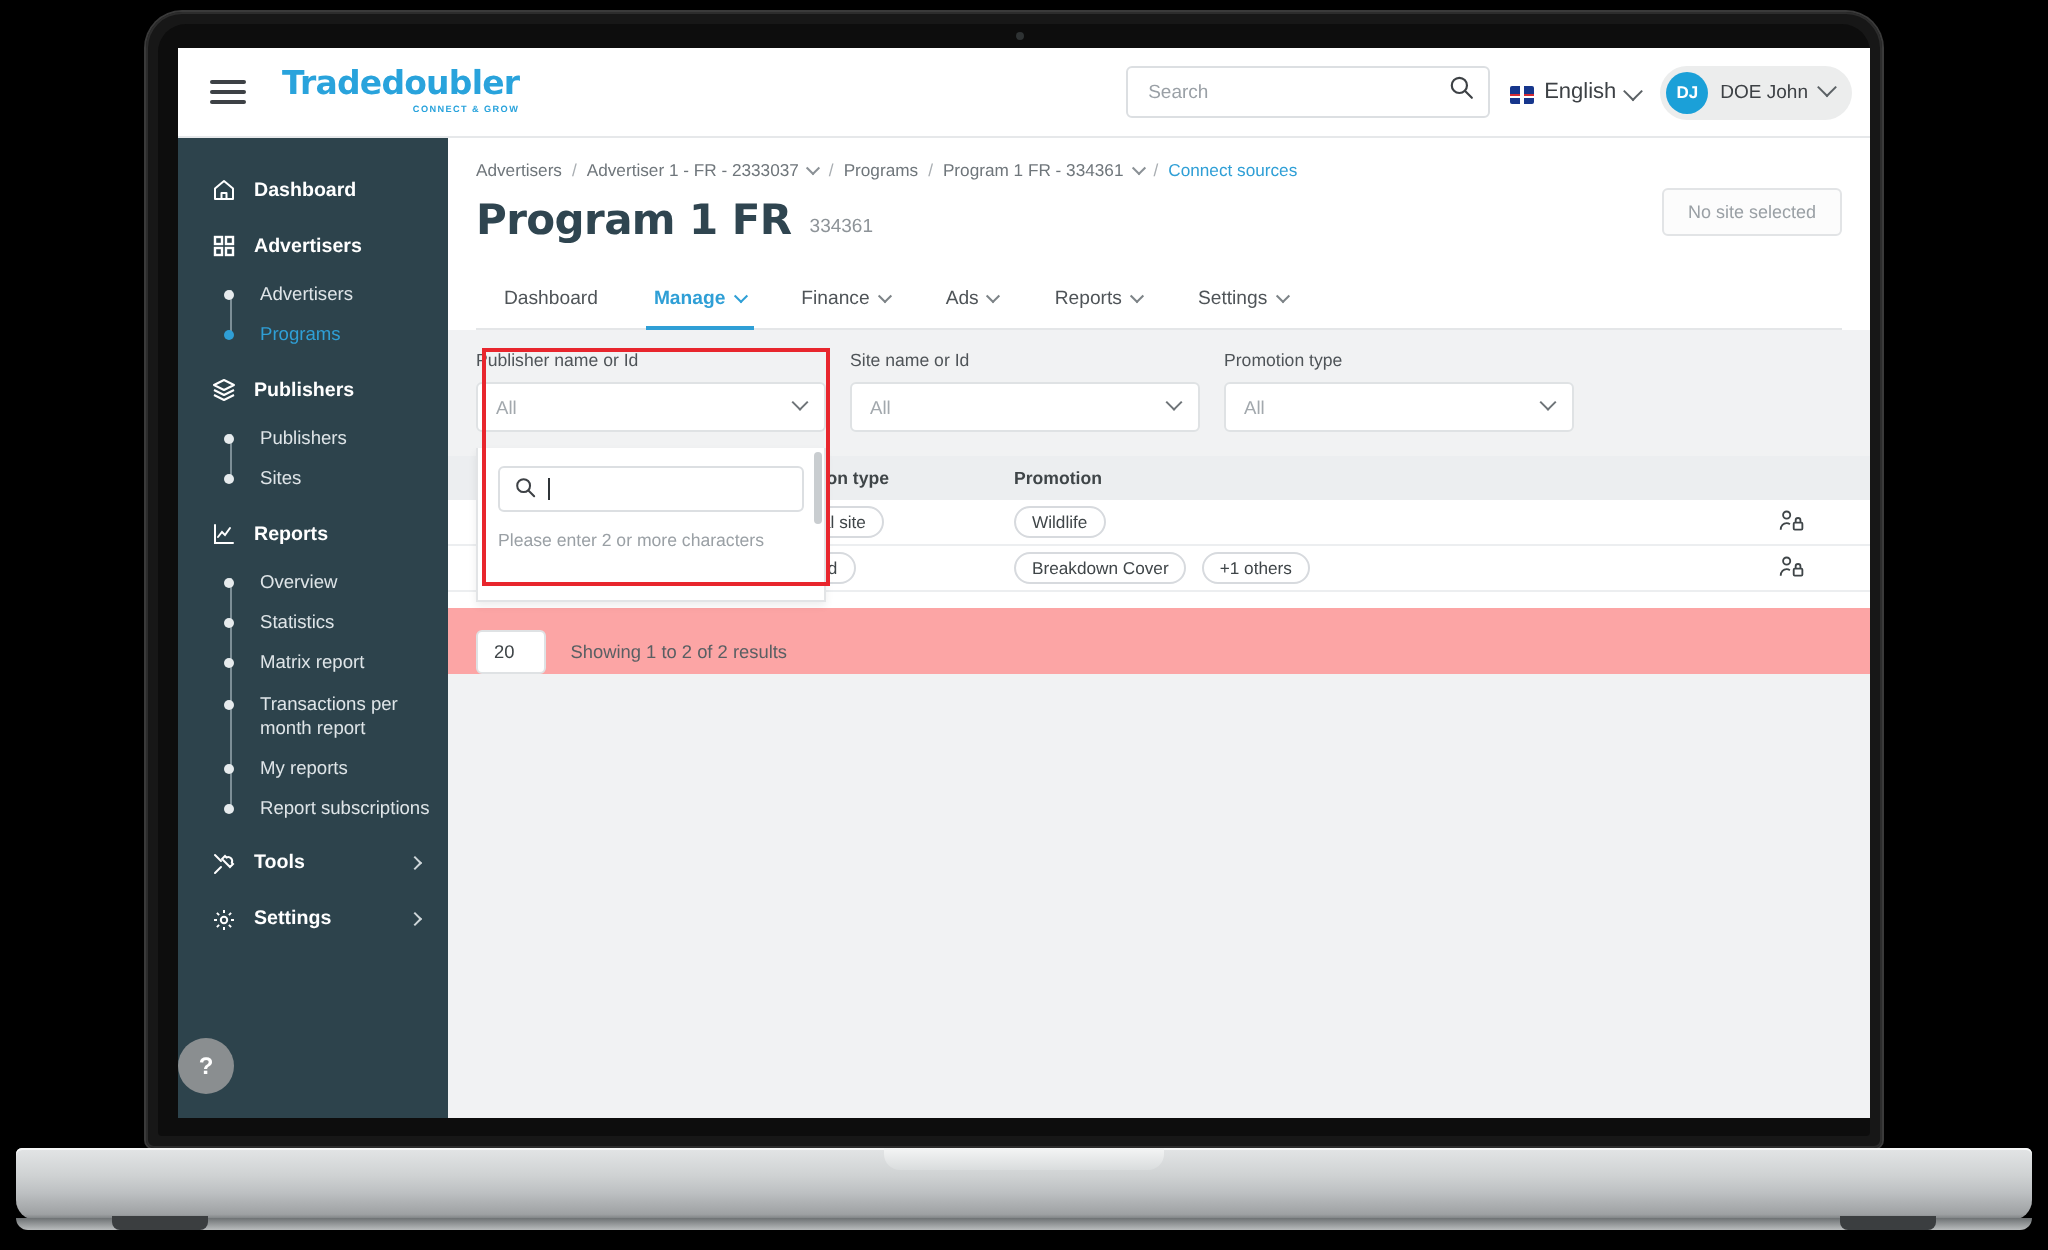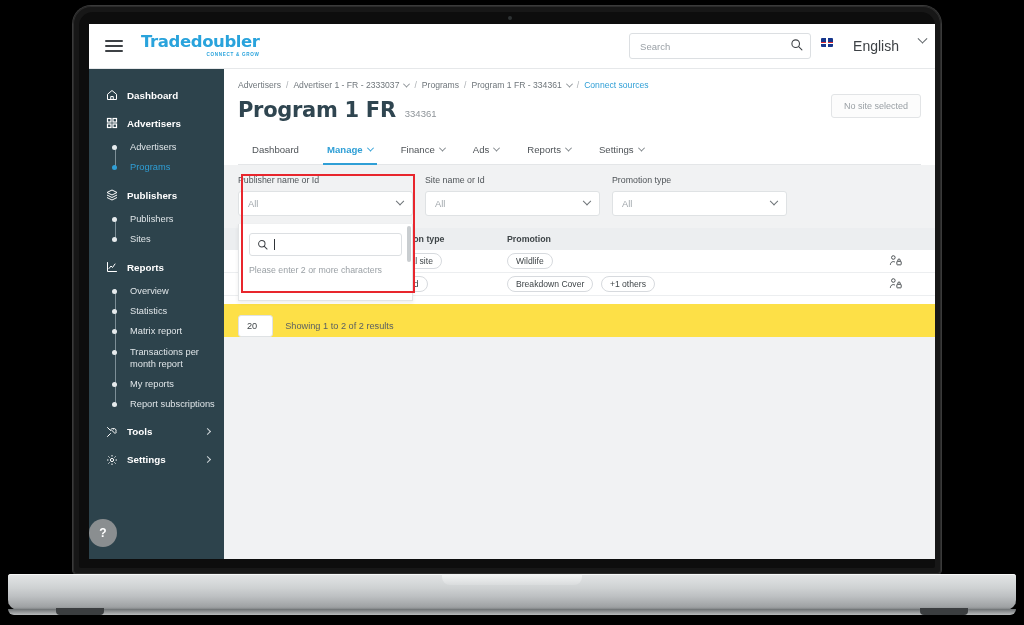--- a/index.html
+++ b/index.html
@@ -90,21 +90,21 @@
     width: 182px; height: 26px;
     border: 1px solid #dcdfe2; border-radius: 3px;
     display:flex; align-items:center; padding: 0 7px 0 10px; background:#fff;
   }
   .search-box input {
     border:0; outline:0; flex:1; font-size:9.5px; color:#4b5055;
     font-family:"Liberation Sans", sans-serif; background:transparent;
   }
   .search-box input::placeholder { color:#9aa0a6; }
   .icn { display:inline-block; }
-  .lang { display:flex; align-items:flex-start; gap:20px; font-size:14px; color:#3d4145; cursor:pointer;}
+  .lang { display:flex; align-items:flex-end; gap:5px; font-size:11px; color:#3d4145; cursor:pointer;}
   .flag {
     width:12px; height:9px; border-radius:1px; position:relative; overflow:hidden;
     background:#16368c;
   }
   .flag:before, .flag:after { content:""; position:absolute; background:#fff; }
   .flag:before { left:0; top:3.5px; width:12px; height:2px; }
   .flag:after { left:5px; top:0; width:2px; height:9px; }
   .flag i {
     position:absolute; left:5.6px; top:0; width:0.9px; height:9px; background:#d42b34;
   }
@@ -251,21 +251,21 @@
     display:flex; align-items:center; height:23px; padding-left:14px;
     border-bottom:1px solid #eceef0; font-size:9.2px;
   }
   .trow:first-of-type { border-top: 0; }
   .link-cell { color:#2f9fd6; cursor:pointer; }
   .pill {
     display:inline-block; border:1px solid #d7dade; border-radius:9px;
     padding:2px 8px; font-size:8.6px; color:#3f4548; background:#fff;
     margin-right:5px; white-space:nowrap;
   }
-  .tfoot { display:flex; align-items:center; gap:12px; padding: 11px 0 0 14px; background:#fde047; }
+  .tfoot { display:flex; align-items:center; gap:12px; padding: 11px 0 0 14px; background:#fca5a5; }
   .page-size {
     background:#fff; border:1px solid #dfe2e4; border-radius:3px;
     height:22px; display:flex; align-items:center; gap:7px; padding: 0 8px;
     font-size:9.2px; color:#3f4548; cursor:pointer;
   }
   .showing { font-size:9.2px; color:#595f63; }
   .spacer-white { background:#fff; height:8px; }
 </style>
 </head>
 <body>
@@ -301,20 +301,25 @@
 
         <div class="lang">
           <span class="flag">
               <i></i>
               <u></u>
             </span>
           <span>English</span>
           <span class="chev"></span>
         </div>
 
+        <div class="user-pill">
+          <span class="avatar">DJ</span>
+          <span class="user-name">DOE John</span>
+          <span class="chev"></span>
+        </div>
       </div>
     </div>
 
     <div class="sidebar">
 
       <div class="nav-main">
         <span class="icn">
           <svg class="icon-sq" viewBox="0 0 24 24" fill="none" stroke="#ffffff" stroke-width="2" stroke-linejoin="round">
             <path d="M3 10.5L12 3l9 7.5V21H3z"></path>
               <path d="M9.5 21v-6h5v6"></path>

